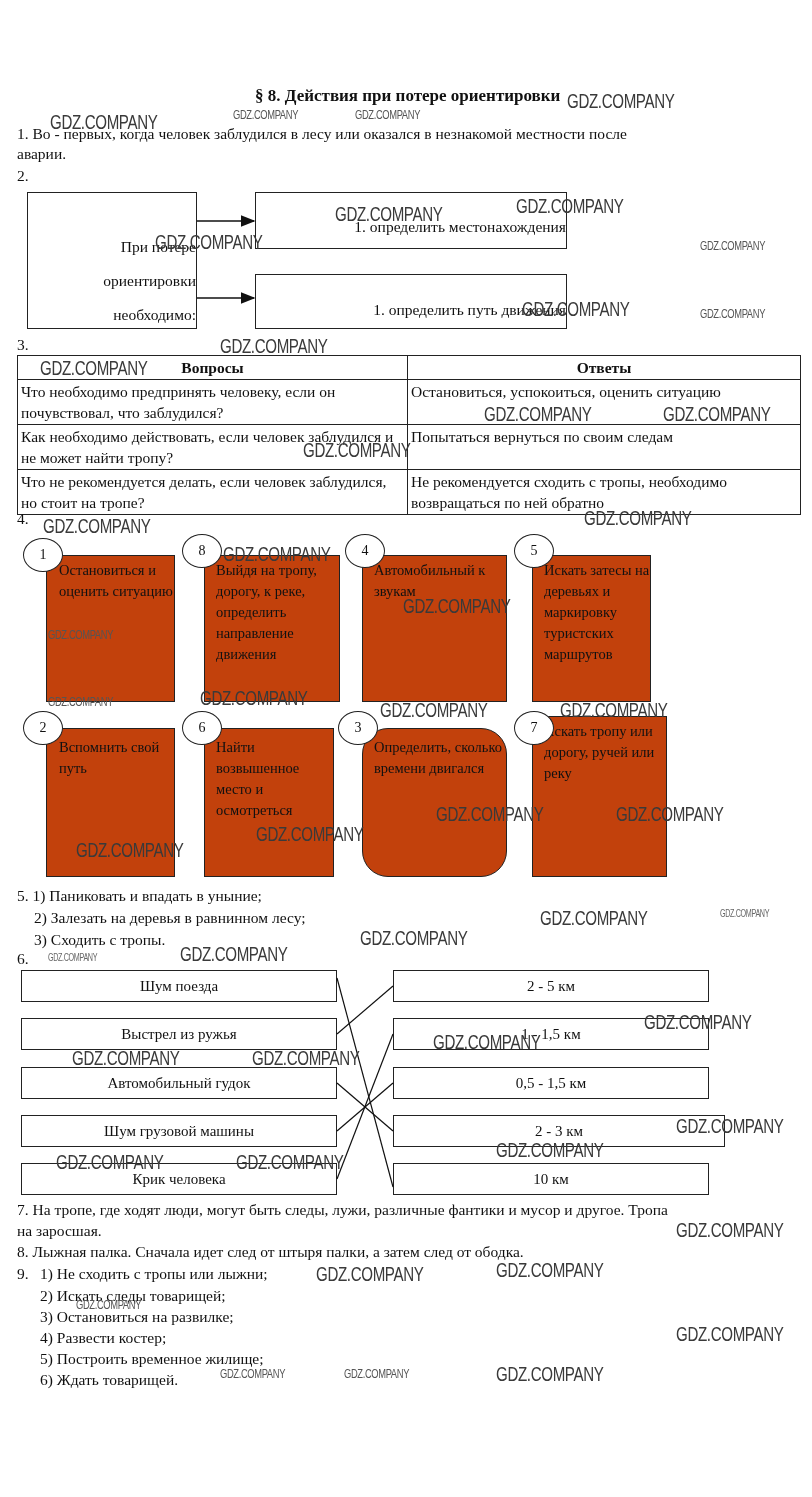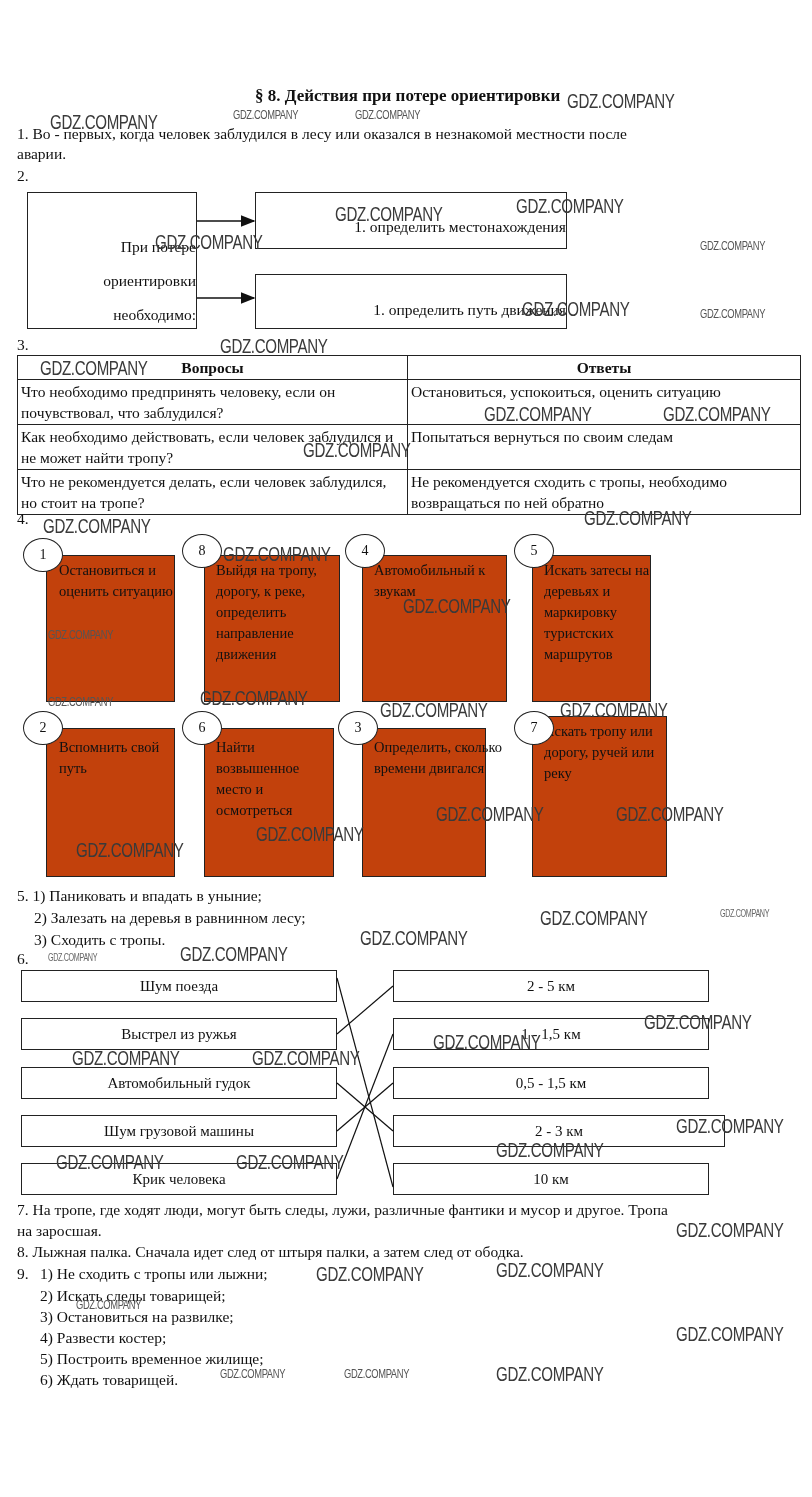--- a/index.html
+++ b/index.html
@@ -106,21 +106,21 @@
 <div class="card" style="left:46px; top:728px; width:129px; height:149px;">
   <div class="card-text" style="left:12px; top:8px; width:115px;">Вспомнить свой путь</div>
 </div>
 <div class="circle" style="left:23px; top:711px;">2</div>
 
 <div class="card" style="left:204px; top:728px; width:130px; height:149px;">
   <div class="card-text" style="left:11px; top:8px; width:115px;">Найти возвышенное место и осмотреться</div>
 </div>
 <div class="circle" style="left:182px; top:711px;">6</div>
 
-<div class="card" style="left:362px; top:728px; width:124px; height:149px;">
+<div class="card" style="left:362px; top:728px; width:145px; height:149px;border-radius:26px;">
   <div class="card-text" style="left:11px; top:8px; width:130px;">Определить, сколько времени двигался</div>
 </div>
 <div class="circle" style="left:338px; top:711px;">3</div>
 
 <div class="card" style="left:532px; top:716px; width:135px; height:161px;">
   <div class="card-text" style="left:11px; top:4px; width:120px;">Искать тропу или дорогу, ручей или реку</div>
 </div>
 <div class="circle" style="left:514px; top:711px;">7</div>
 
 <div class="line-text" style="left:17px; top:885px;">5. 1) Паниковать и впадать в уныние;</div>

